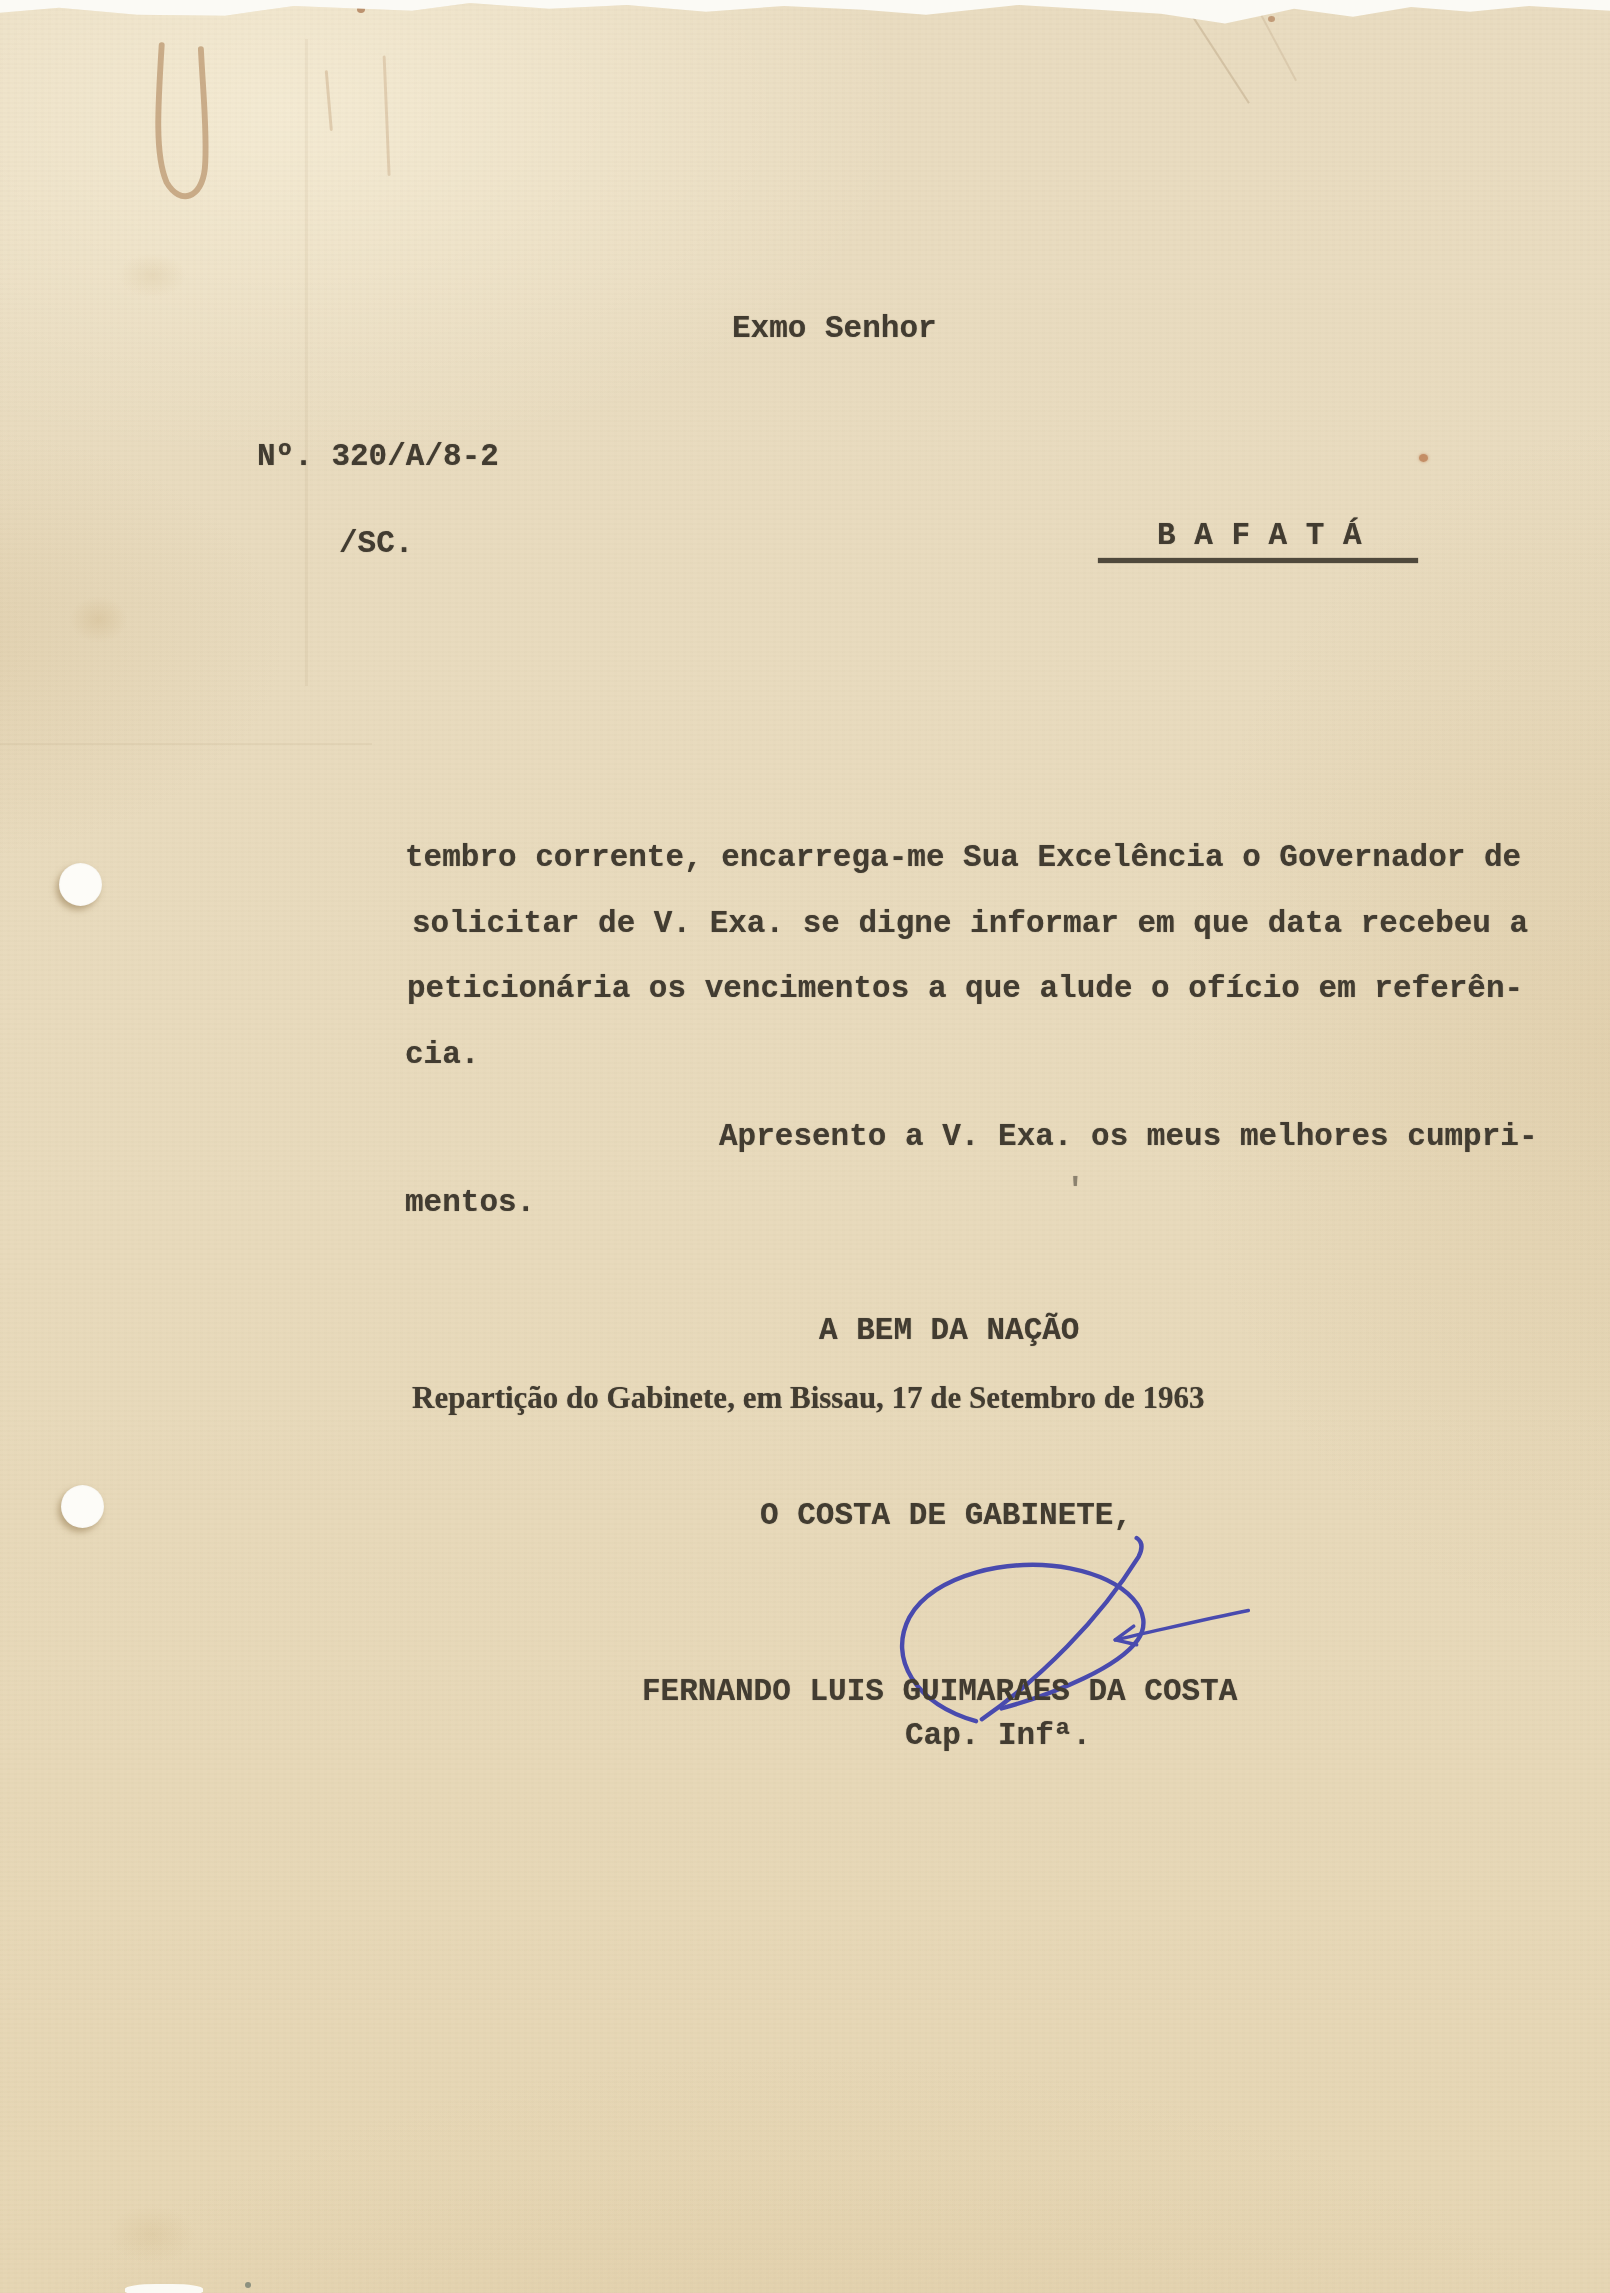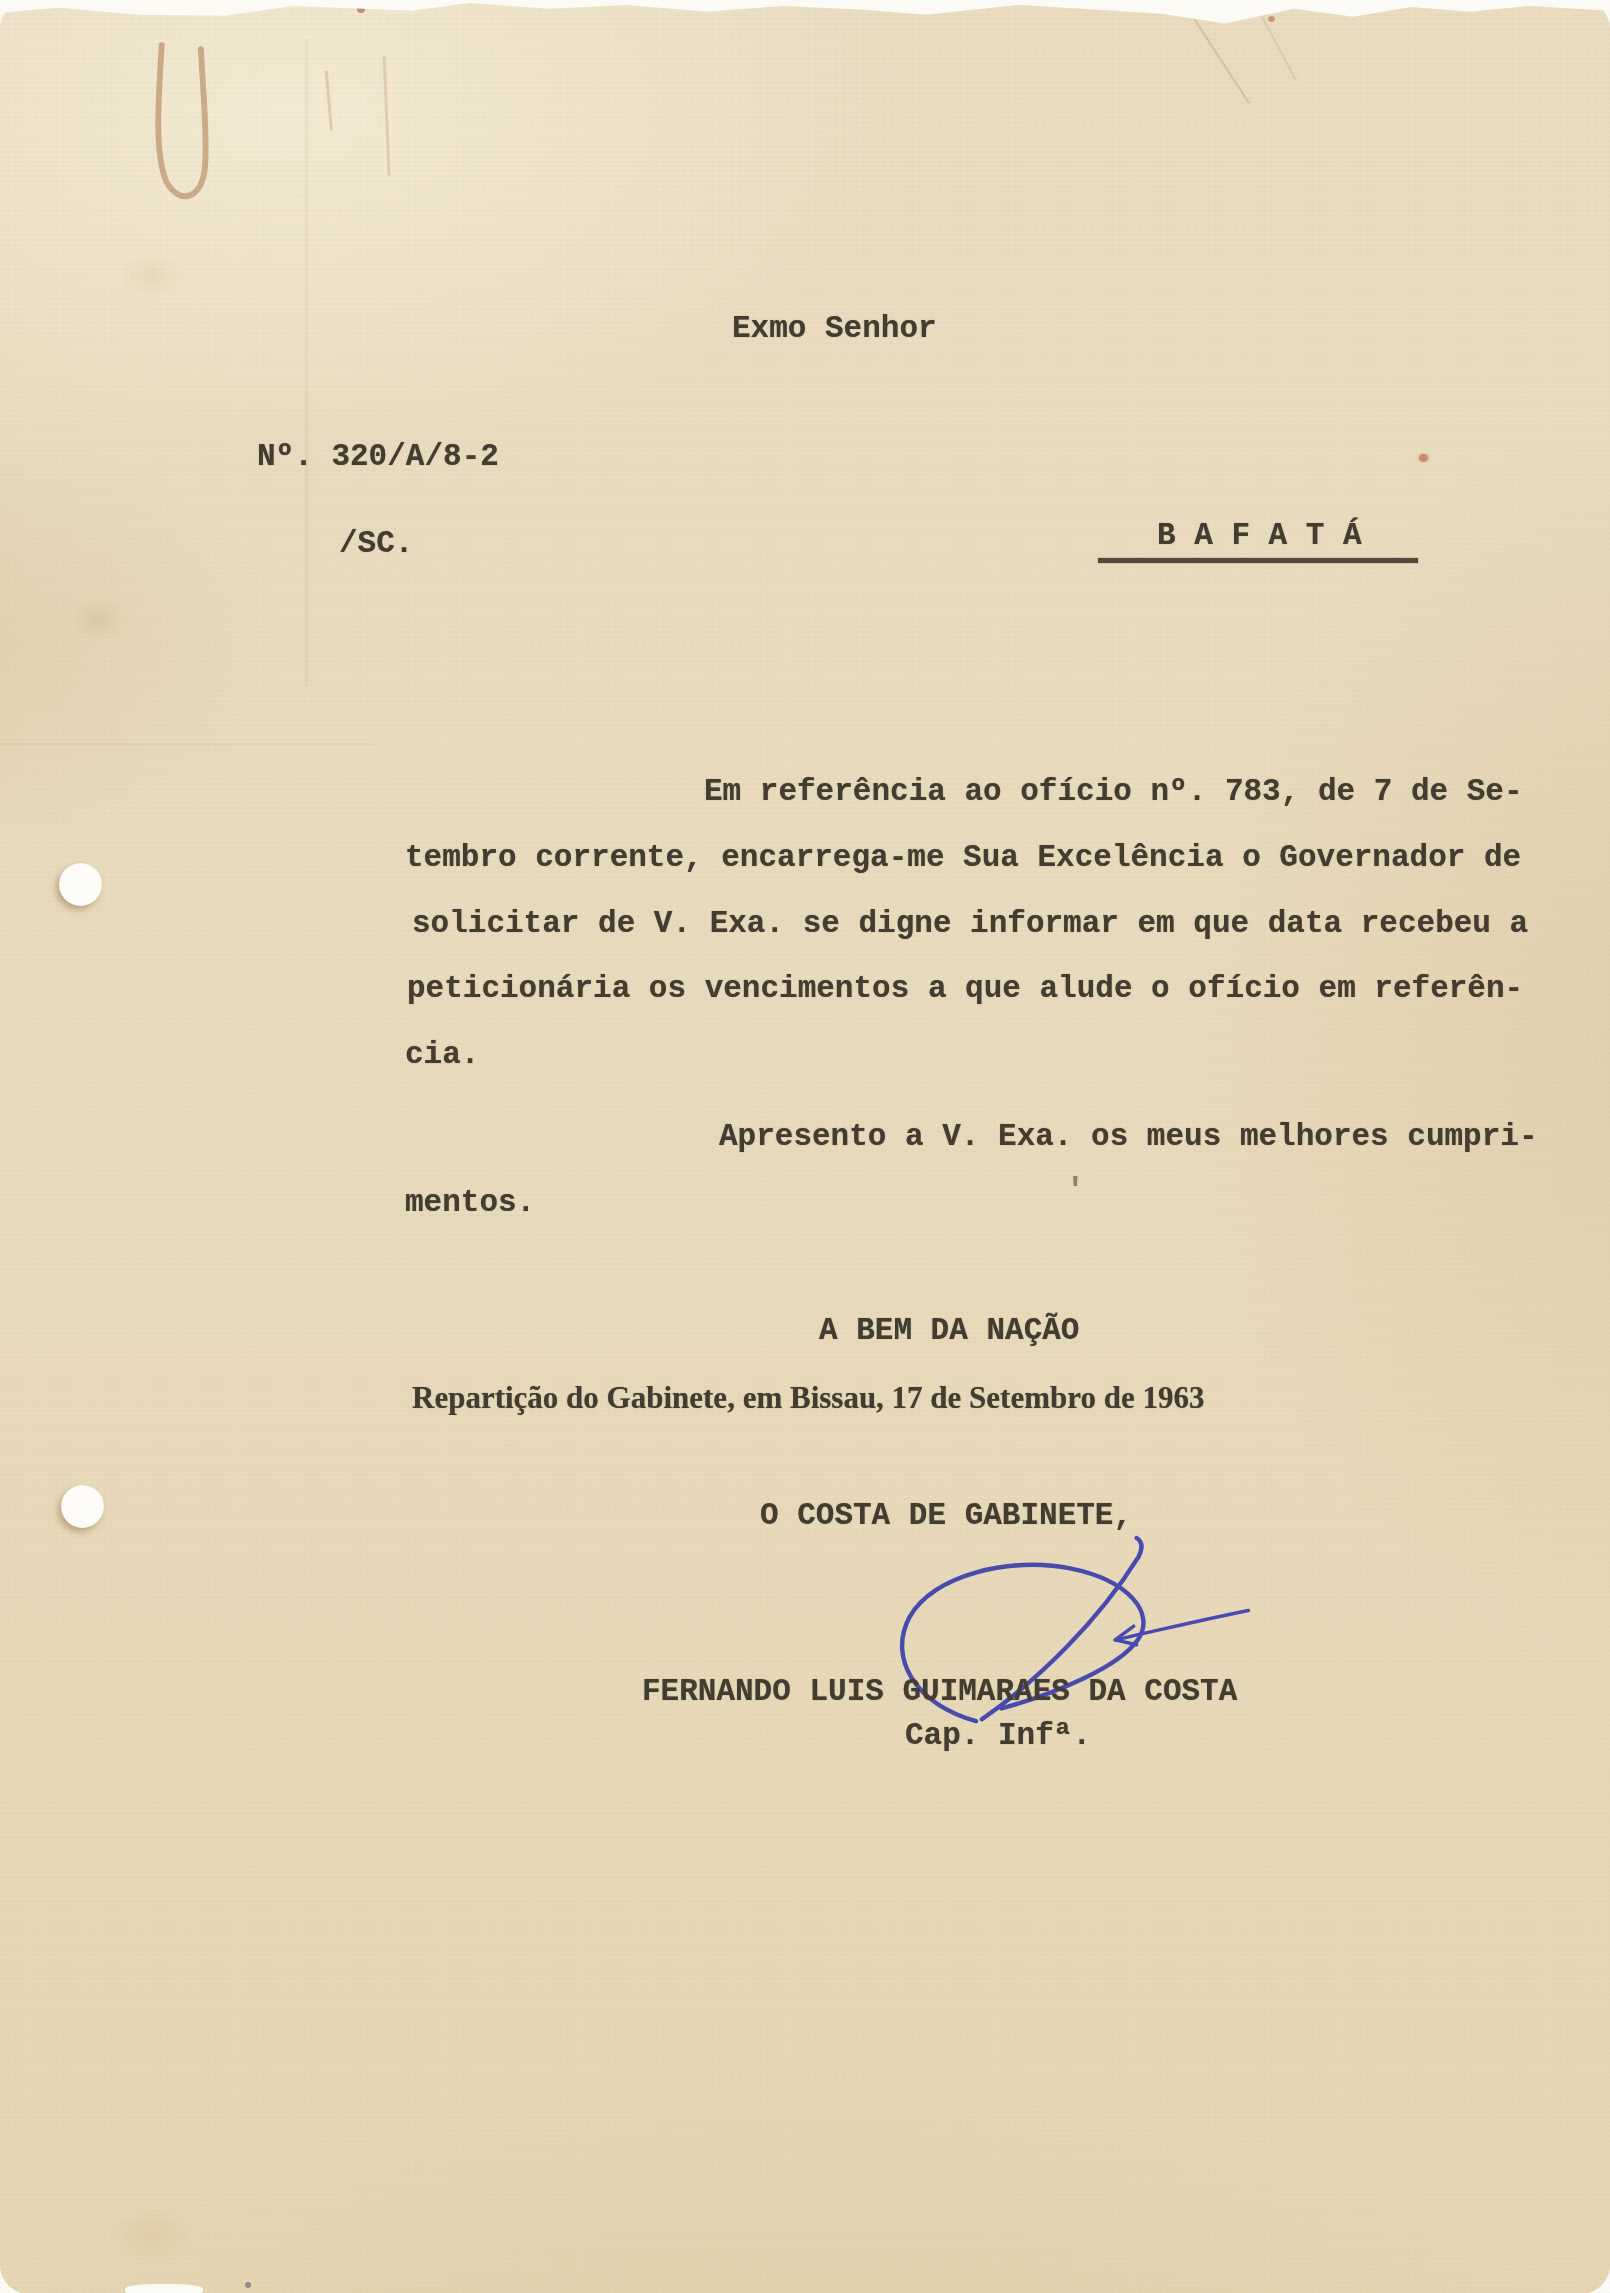--- a/index.html
+++ b/index.html
@@ -21,21 +21,20 @@
     clip-path: polygon(0 12.7px, 59px 7.8px, 137px 14.7px, 225px 15.7px, 294px 5.9px, 412px 10.8px,
       470px 2.9px, 549px 8.8px, 627px 4.9px, 706px 11.8px, 784px 5.9px, 863px 9.8px, 926px 14.7px,
       1019px 4.9px, 1098px 9.8px, 1161px 13.7px, 1225px 23.5px, 1294px 8.8px, 1353px 16.7px,
       1411px 6.9px, 1470px 11.8px, 1529px 5.9px, 1610px 10.8px, 1610px 2294px, 0 2294px);
     background:
       radial-gradient(882px 490px at 18% 5%, rgba(255,249,230,.50), rgba(255,249,230,0) 70%),
       radial-gradient(686px 882px at 103% 45%, rgba(196,166,112,.20), rgba(196,166,112,0) 70%),
       radial-gradient(1274px 784px at 50% 115%, rgba(198,170,118,.22), rgba(198,170,118,0) 75%),
       radial-gradient(490px 294px at -5% 28%, rgba(190,160,108,.18), rgba(190,160,108,0) 75%),
       linear-gradient(#e9dcc1 0%, #e8dabc 55%, #e6d6b4 100%);
-    border-radius: 29px;
   }
   .grain {
     position: absolute; inset: 0; pointer-events: none; opacity: .55;
     background-image:
       repeating-linear-gradient(0deg,  rgba(120,100,60,.022) 0 2px, transparent 2px 4.9px),
       repeating-linear-gradient(90deg, rgba(120,100,60,.018) 0 2.9px, transparent 2.9px 6.9px);
   }
   
   .tw {
     position: absolute;
@@ -93,21 +92,20 @@
   <div class="hole" style="left:61px; top:1485px;"></div>
 
   <div class="tw" style="left:732px; top:310px;">Exmo Senhor</div>
 
   <div class="tw" style="left:257px; top:438px;">Nº. 320/A/8-2</div>
   <div class="tw" style="left:339px; top:525px;">/SC.</div>
 
   <div class="tw" style="left:1157px; top:517px;">B A F A T Á</div>
   <div class="underline-bar" style="left:1098px; top:558px; width:320px; height:4.9px;"></div>
 
-  <div class="tw" style="left:704px; top:773px;">Em referência ao ofício nº. 783, de 7 de Se-</div>
   <div class="tw" style="left:405px; top:839px;">tembro corrente, encarrega-me Sua Excelência o Governador de</div>
   <div class="tw" style="left:407px; top:970px;">peticionária os vencimentos a que alude o ofício em referên-</div>
   <div class="tw" style="left:412px; top:905px;">solicitar de V. Exa. se digne informar em que data recebeu a</div>
   <div class="tw" style="left:405px; top:1036px;">cia.</div>
   <div class="tw" style="left:719px; top:1118px;">Apresento a V. Exa. os meus melhores cumpri-</div>
   <div class="tw" style="left:405px; top:1184px;">mentos.</div>
 
   <div class="tw" style="left:1066px; top:1172px; opacity:.55;">'</div>
 
   <div class="tw" style="left:819px; top:1312px;">A BEM DA NAÇÃO</div>

